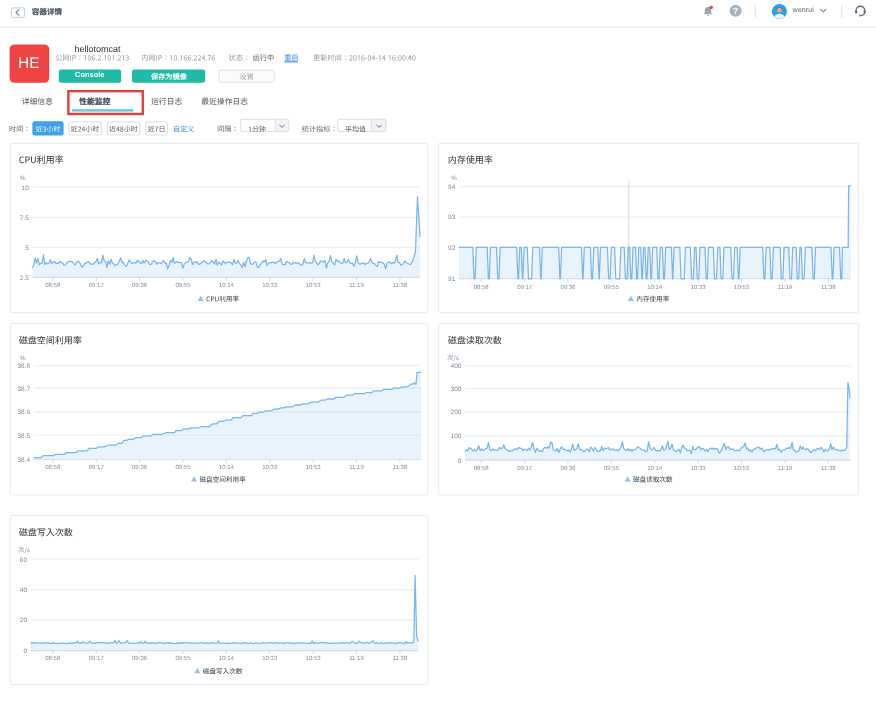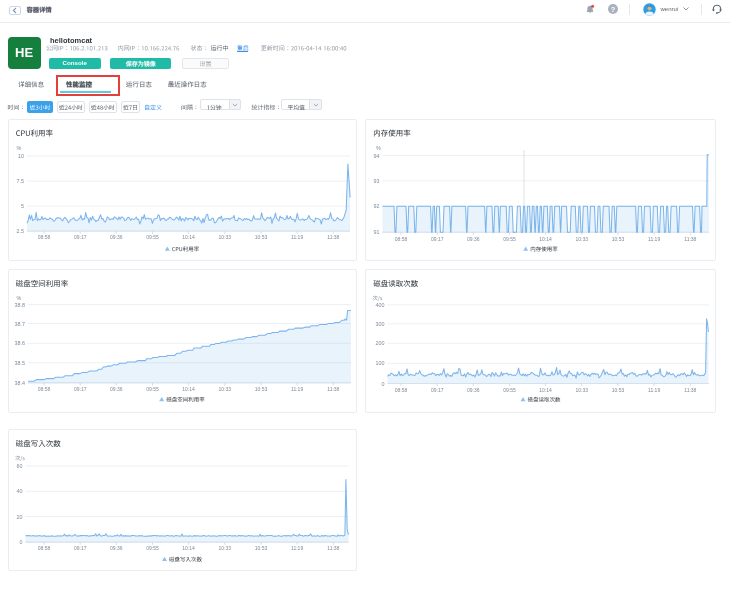--- a/index.html
+++ b/index.html
@@ -35,22 +35,22 @@
   </svg>
 <div class="abs" style="left:700.5px;top:3.5px;width:1px;height:11px;background:#e3e6ea"></div>
 <svg class="abs" style="left:712px;top:4px" width="10" height="10" viewBox="0 0 10 10">
 <path d="M1.4 6.2L1.4 4.8A3.6 3.6 0 0 1 8.6 4.8L8.6 6.2" fill="none" stroke="#5f6b7a" stroke-width="1.1"></path>
 <rect x="0.6" y="4.6" width="1.7" height="2.6" rx="0.8" fill="#5f6b7a"></rect>
 <rect x="7.7" y="4.6" width="1.7" height="2.6" rx="0.8" fill="#5f6b7a"></rect>
 <path d="M8.6 6.8A3.2 2.6 0 0 1 5.4 8.9" fill="none" stroke="#5f6b7a" stroke-width="1"></path>
 <circle cx="4.9" cy="9" r="0.9" fill="#5f6b7a"></circle>
   </svg>
 
-<div class="abs" style="left:7.6px;top:36.7px;width:33px;height:32px;background:#15803d;border-radius:4px;color:#fff;font-weight:bold;font-size:13px;text-align:center;line-height:32px">HE</div>
-<div class="abs" style="left:50px;top:35.5px;font-size:7.5px;font-weight:bold;color:#2e3338">hellotomcat</div>
+<div class="abs" style="left:7.6px;top:36.7px;width:33px;height:32px;background:#ef4444;border-radius:4px;color:#fff;font-weight:normal;font-size:13px;text-align:center;line-height:32px">HE</div>
+<div class="abs" style="left:62px;top:35.5px;font-size:7.5px;font-weight:normal;color:#2e3338">hellotomcat</div>
 <div class="abs" style="left:236.9px;top:51.2px;width:11.5px;height:0.8px;background:#3f8fe8"></div>
 <div class="abs" style="left:48.8px;top:57.8px;width:52px;height:10.8px;background:#1fbba6;border-radius:2px;color:#fff;font-size:6.2px;font-weight:bold;text-align:center;line-height:10.8px">Console</div>
 <div class="abs" style="left:110.3px;top:57.8px;width:61px;height:10.8px;background:#1fbba6;border-radius:2px"></div>
 <div class="abs" style="left:182px;top:57.8px;width:47px;height:10.8px;background:#fbfbfc;border:1px solid #e4e7ea;border-radius:2px"></div>
 
 <div class="abs" style="left:60px;top:91px;width:51px;height:1.6px;background:#63c9de"></div>
 <div class="abs" style="left:55.5px;top:74.5px;width:64px;height:21px;border:2px solid #e2403a"></div>
 
 <div class="abs" style="left:27px;top:101px;width:26px;height:12px;background:#3ba1e9;border-radius:2px"></div>
 <div class="abs" style="left:56.6px;top:101px;width:28.4px;height:12px;background:#fff;border:1px solid #dfe3e8;border-radius:2px"></div>

